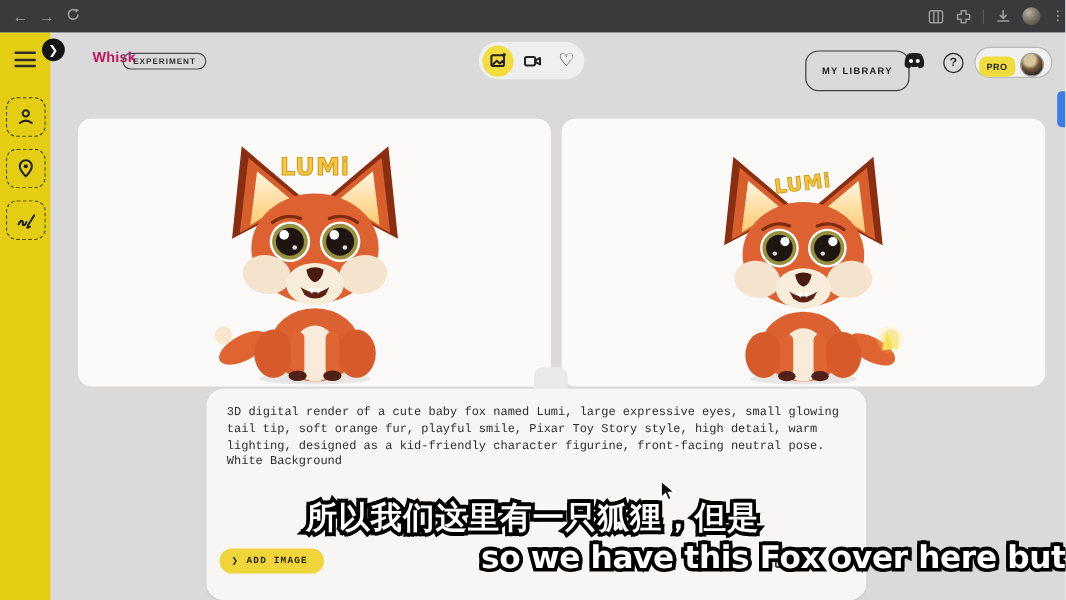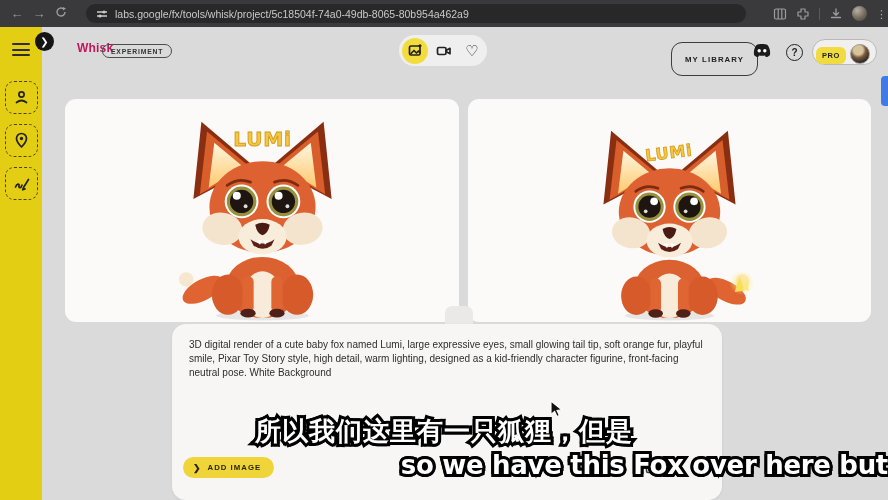--- a/index.html
+++ b/index.html
@@ -42,21 +42,21 @@
   .feedback-tab { position:absolute; left:881px; top:76px; width:7px; height:30px; background:#3E7BE8; border-radius:4px 0 0 4px; }
 
   
   .card { position:absolute; top:99px; height:223px; background:#FBFAF8; border-radius:11px; display:flex; align-items:flex-end; justify-content:center; overflow:hidden; }
   .card-left  { left:65px;  width:394px; }
   .card-right { left:468px; width:403px; }
   .fox-svg { display:block; }
 
   
   .prompt-handle { position:absolute; left:445px; top:306px; width:28px; height:26px; background:#EAE9E8; border-radius:7px; }
-  .prompt-card { position:absolute; left:172px; top:324px; width:550px; height:176px; background:#F7F6F4; border-radius:14px; box-shadow:0 1px 3px rgba(0,0,0,0.06); z-index:2; }
+  .prompt-card { position:absolute; left:172px; top:324px; width:550px; height:176px; background:#F7F6F4; border-radius:14px; box-shadow:0 1px 3px rgba(0,0,0,0.06); z-index:2;font-family:Liberation Mono, monospace; }
   .prompt-text { padding:14px 17px 0 17px; font-size:10px; line-height:1.38; color:#2d2d2d; width:550px; }
   .add-image-btn { position:absolute; left:11px; bottom:22px; height:21px; background:#F0D53A; border-radius:11px; display:flex; align-items:center; gap:6px; padding:0 13px 0 10px; font-size:7.8px; font-weight:700; letter-spacing:1px; color:#2c2600; }
   .add-chevron { font-size:9px; font-weight:700; color:#2c2600; }
   .prompt-icons { position:absolute; right:14px; bottom:24px; display:flex; align-items:center; gap:31px; }
 
   
   .subtitle { position:absolute; left:0; width:888px; text-align:center; font-weight:700; z-index:8; font-family:"DejaVu Sans","Liberation Sans",sans-serif; }
   .subtitle .stroke-layer { position:absolute; left:0; right:0; color:#000; -webkit-text-stroke:6px #000;
       text-shadow:-2px -2px 0 #000, 2px -2px 0 #000, -2px 2px 0 #000, 2px 2px 0 #000, 0 3px 0 #000, 0 -3px 0 #000, 3px 0 0 #000, -3px 0 0 #000; }
   .subtitle .fill-layer { position:relative; color:#fff; }
@@ -127,28 +127,20 @@
 
   <div class="chrome">
     <span class="nav-btn" style="margin-left:6px">←</span>
     <span class="nav-btn">→</span>
     <span class="nav-btn">
       <svg width="12" height="12" viewBox="0 0 12 12">
           <path d="M10 6 A4 4 0 1 1 8.4 2.8" stroke="#9c9c9c" stroke-width="1.4" fill="none"></path>
           <polygon points="8,1 11,2.6 8,4.6" fill="#9c9c9c"></polygon>
         </svg>
     </span>
-    <div class="urlbar">
-      <svg width="12" height="12" viewBox="0 0 12 12">
-        <path d="M1,4 h10 M1,8 h10" stroke="#c9c9c9" stroke-width="1.3"></path>
-          <circle cx="8" cy="4" r="1.6" fill="#c9c9c9"></circle>
-          <circle cx="4" cy="8" r="1.6" fill="#c9c9c9"></circle>
-      </svg>
-      <span class="url-text">labs.google/fx/tools/whisk/project/5c18504f-74a0-49db-8065-80b954a462a9</span>
-    </div>
     <div class="chrome-right">
       <svg width="14" height="14" viewBox="0 0 14 14">
           <rect x="1.5" y="2" width="11" height="10" rx="1.5" stroke="#9c9c9c" stroke-width="1.2" fill="none"></rect>
           <path d="M5.2,2 v10 M8.8,2 v10" stroke="#9c9c9c" stroke-width="1.2"></path>
         </svg>
       <svg width="14" height="14" viewBox="0 0 14 14">
           <path d="M5,2 h4 v3 h3 v4 h-3 v3 h-4 v-3 H2 V5 h3 Z" stroke="#9c9c9c" stroke-width="1.2" fill="none" stroke-linejoin="round"></path>
         </svg>
       <div class="chrome-divider"></div>
       <svg width="14" height="14" viewBox="0 0 14 14">

